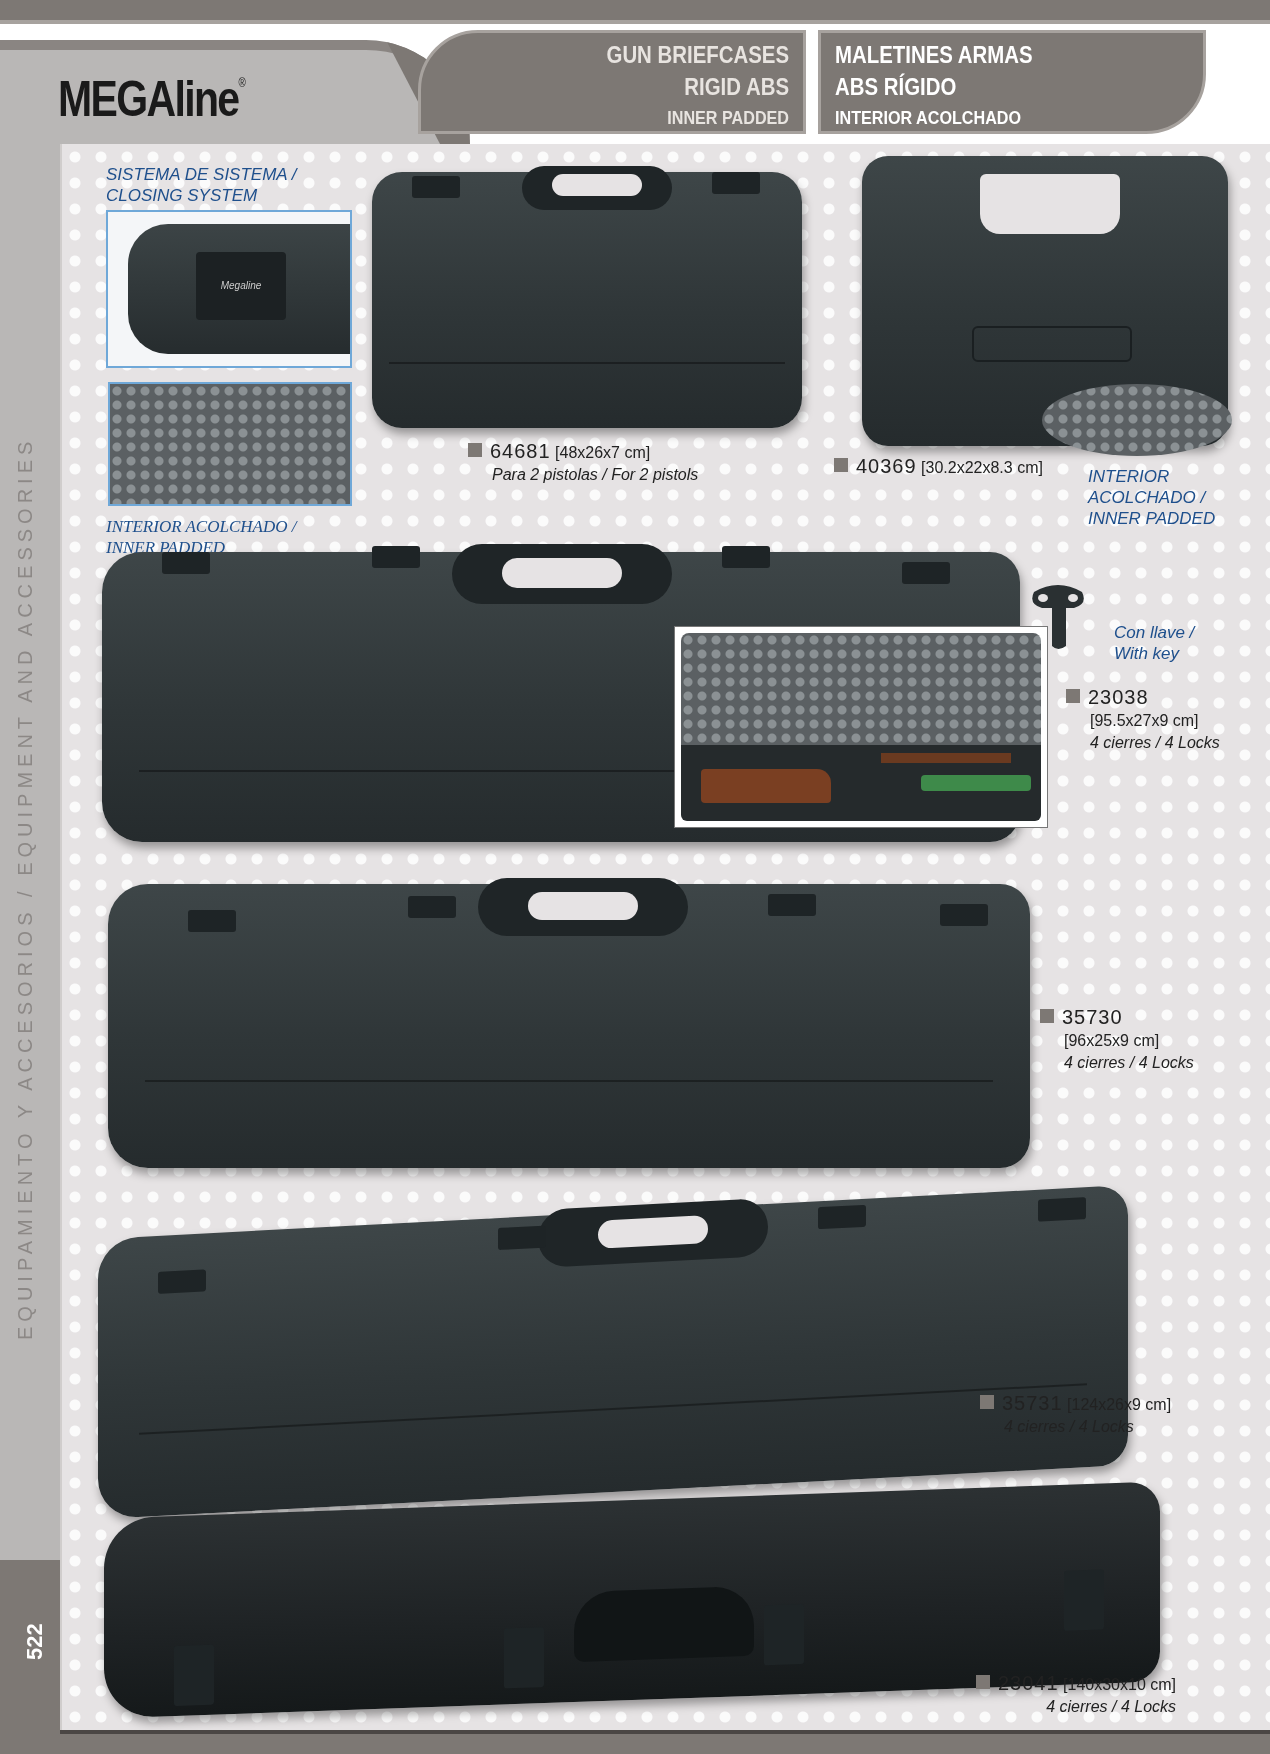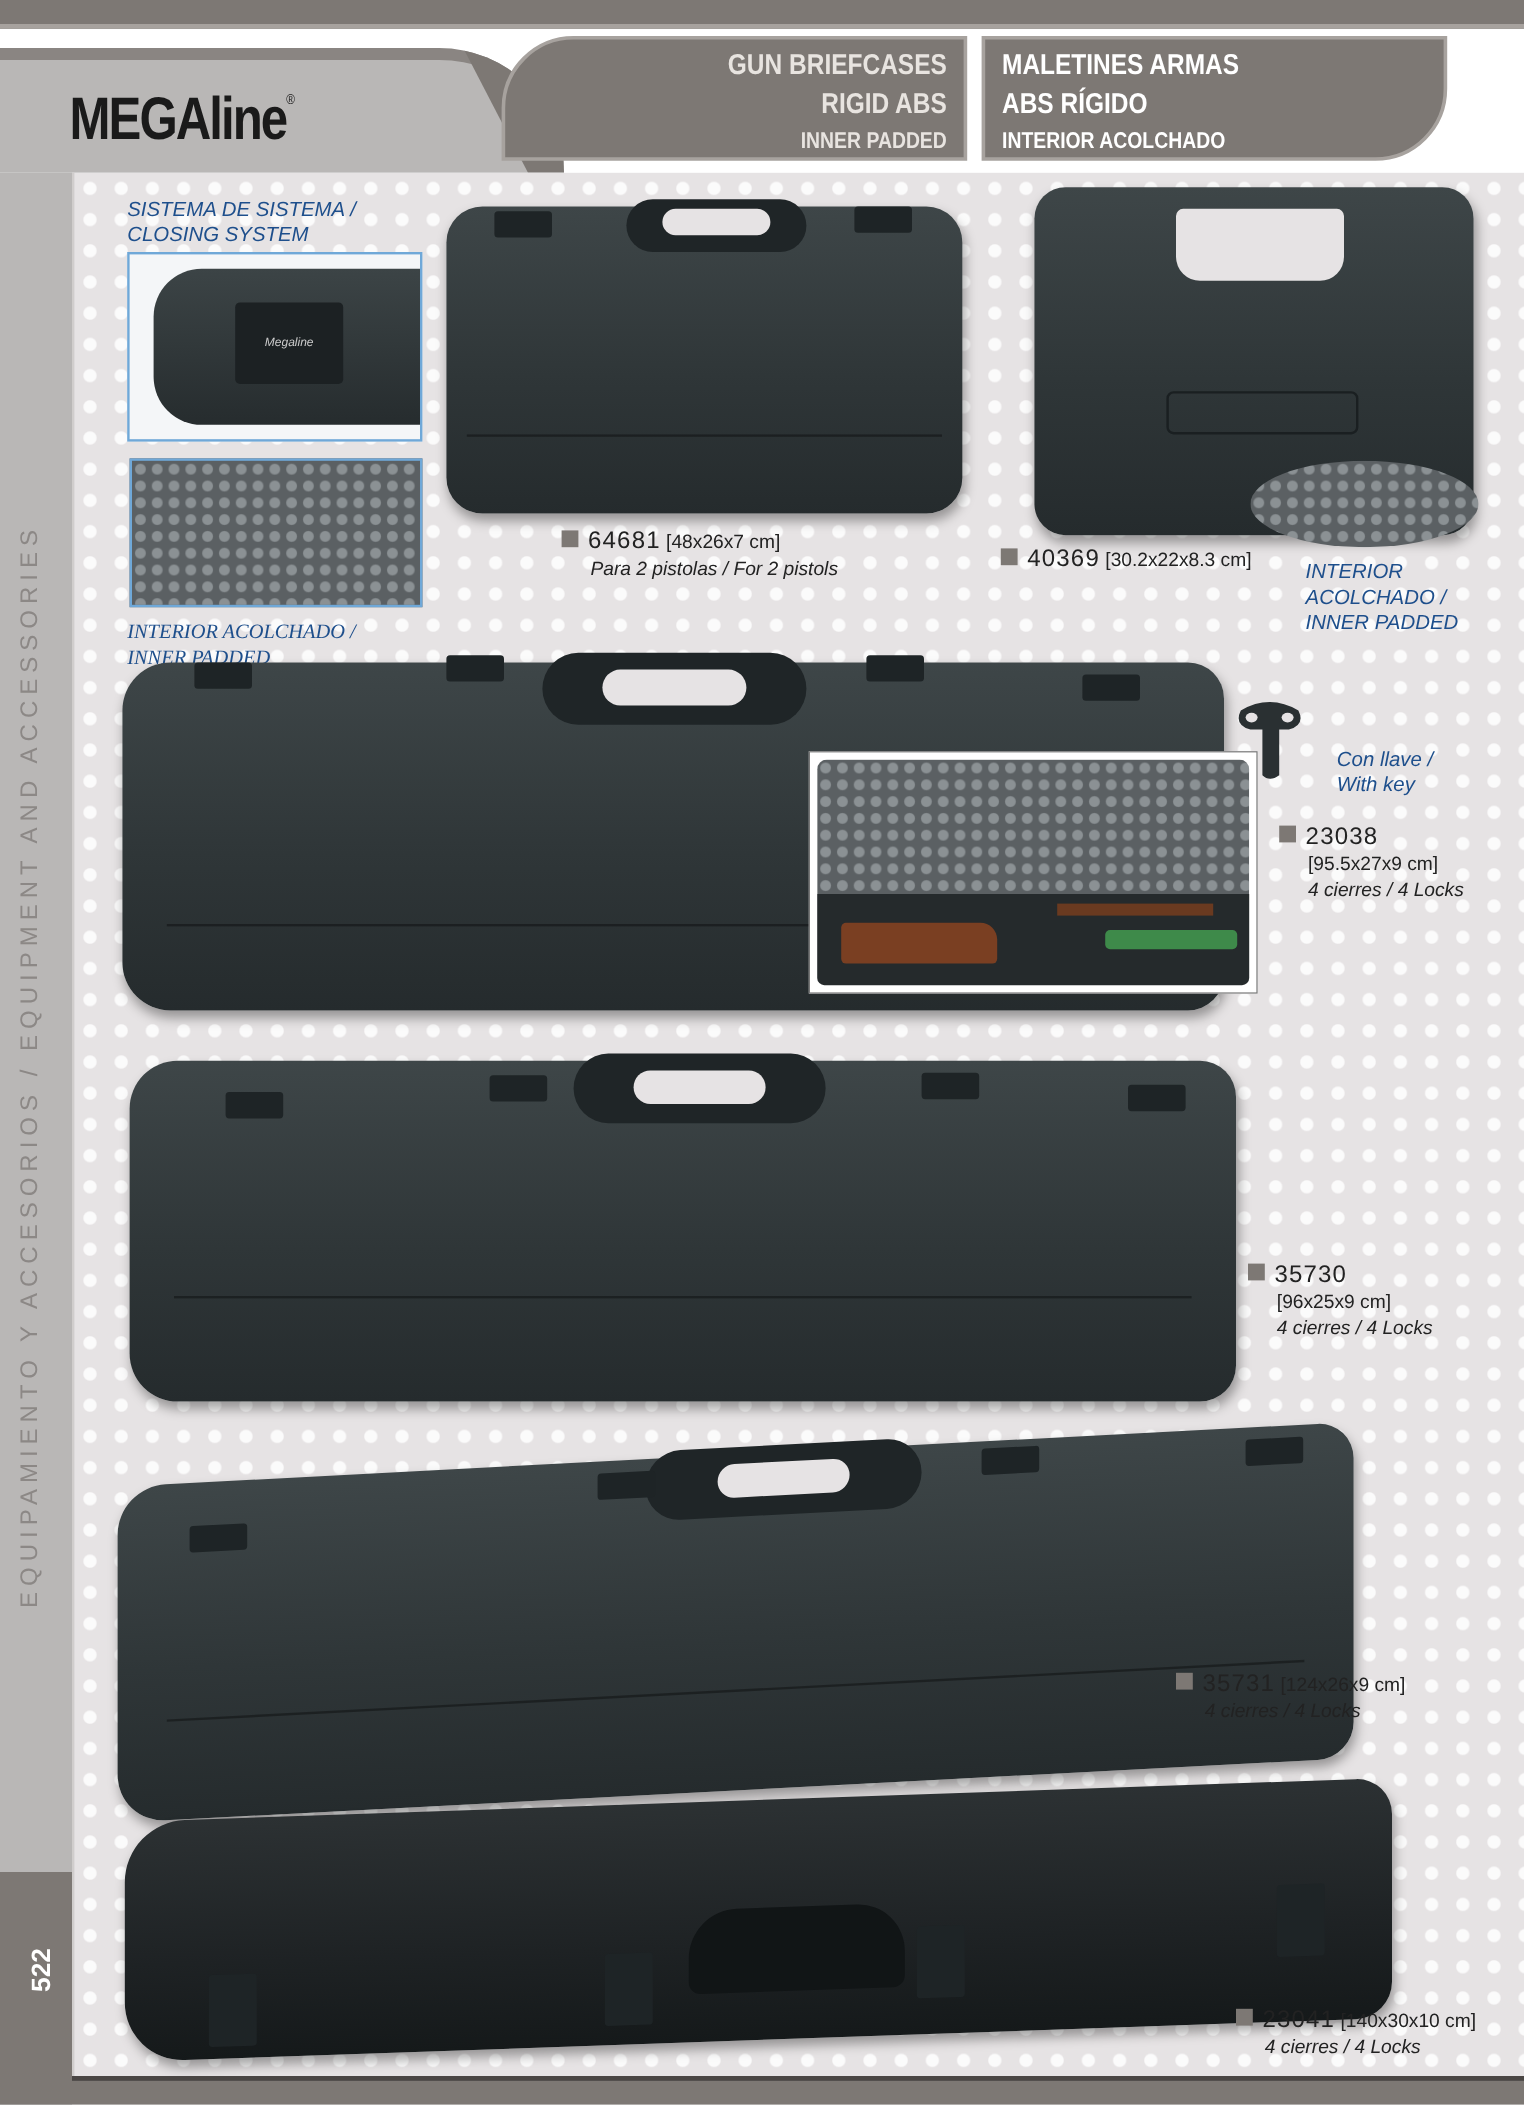--- a/index.html
+++ b/index.html
@@ -173,21 +173,21 @@
 <div class="case" style="left:108px;top:884px;width:922px;height:284px;border-radius:40px 30px 30px 40px;">
   <div class="handle" style="left:370px;top:-6px;width:210px;height:58px;">
       <div class="handle-hole" style="left:50px;top:14px;width:110px;height:28px;"></div>
     </div>
   <div class="latch" style="left:80px;top:26px;"></div>
   <div class="latch" style="left:300px;top:12px;"></div>
   <div class="latch" style="left:660px;top:10px;"></div>
   <div class="latch" style="left:832px;top:20px;"></div>
   <div class="seam" style="top:196px;"></div>
 </div>
-<div class="prod" style="left:1040px;top:1006px;margin-top:45px;">
+<div class="prod" style="left:1040px;top:1006px;">
   <span class="bullet"></span><span class="code">35730</span>
   <span style="display:block;padding-left:24px;">[96x25x9 cm]</span>
   <span class="desc" style="padding-left:24px;">4 cierres / 4 Locks</span>
 </div>
 
 <div class="case" style="left:98px;top:1212px;width:1030px;height:280px;border-radius:40px 30px 30px 40px;transform:skewY(-3deg);">
   <div class="handle" style="left:440px;top:-6px;width:230px;height:58px;">
       <div class="handle-hole" style="left:60px;top:14px;width:110px;height:28px;"></div>
     </div>
   <div class="latch" style="left:60px;top:36px;"></div>
@@ -201,18 +201,18 @@
   <span class="desc" style="padding-left:24px;">4 cierres / 4 Locks</span>
 </div>
 
 <div class="case" style="left:104px;top:1500px;width:1056px;height:200px;border-radius:50px 30px 30px 50px;background:linear-gradient(180deg,#2c3133 0%,#1e2224 60%,#15191a 100%);transform:skewY(-2deg);">
   <div class="latch" style="left:70px;top:130px;width:40px;height:60px;"></div>
   <div class="latch" style="left:400px;top:124px;width:40px;height:60px;"></div>
   <div class="handle" style="left:470px;top:90px;width:180px;height:70px;border-radius:40px 40px 10px 10px;background:#111516;"></div>
   <div class="latch" style="left:660px;top:110px;width:40px;height:60px;"></div>
   <div class="latch" style="left:960px;top:86px;width:40px;height:60px;"></div>
 </div>
-<div class="prod" style="left:1030px;top:1672px;">
+<div class="prod" style="left:976px;top:1672px;text-align:right;">
   <span class="bullet"></span><span class="code">23041</span> <span>[140x30x10 cm]</span>
   <span class="desc" style="padding-left:24px;">4 cierres / 4 Locks</span>
 </div>
 
 <div class="bottombar"></div>
 
 </body></html>

